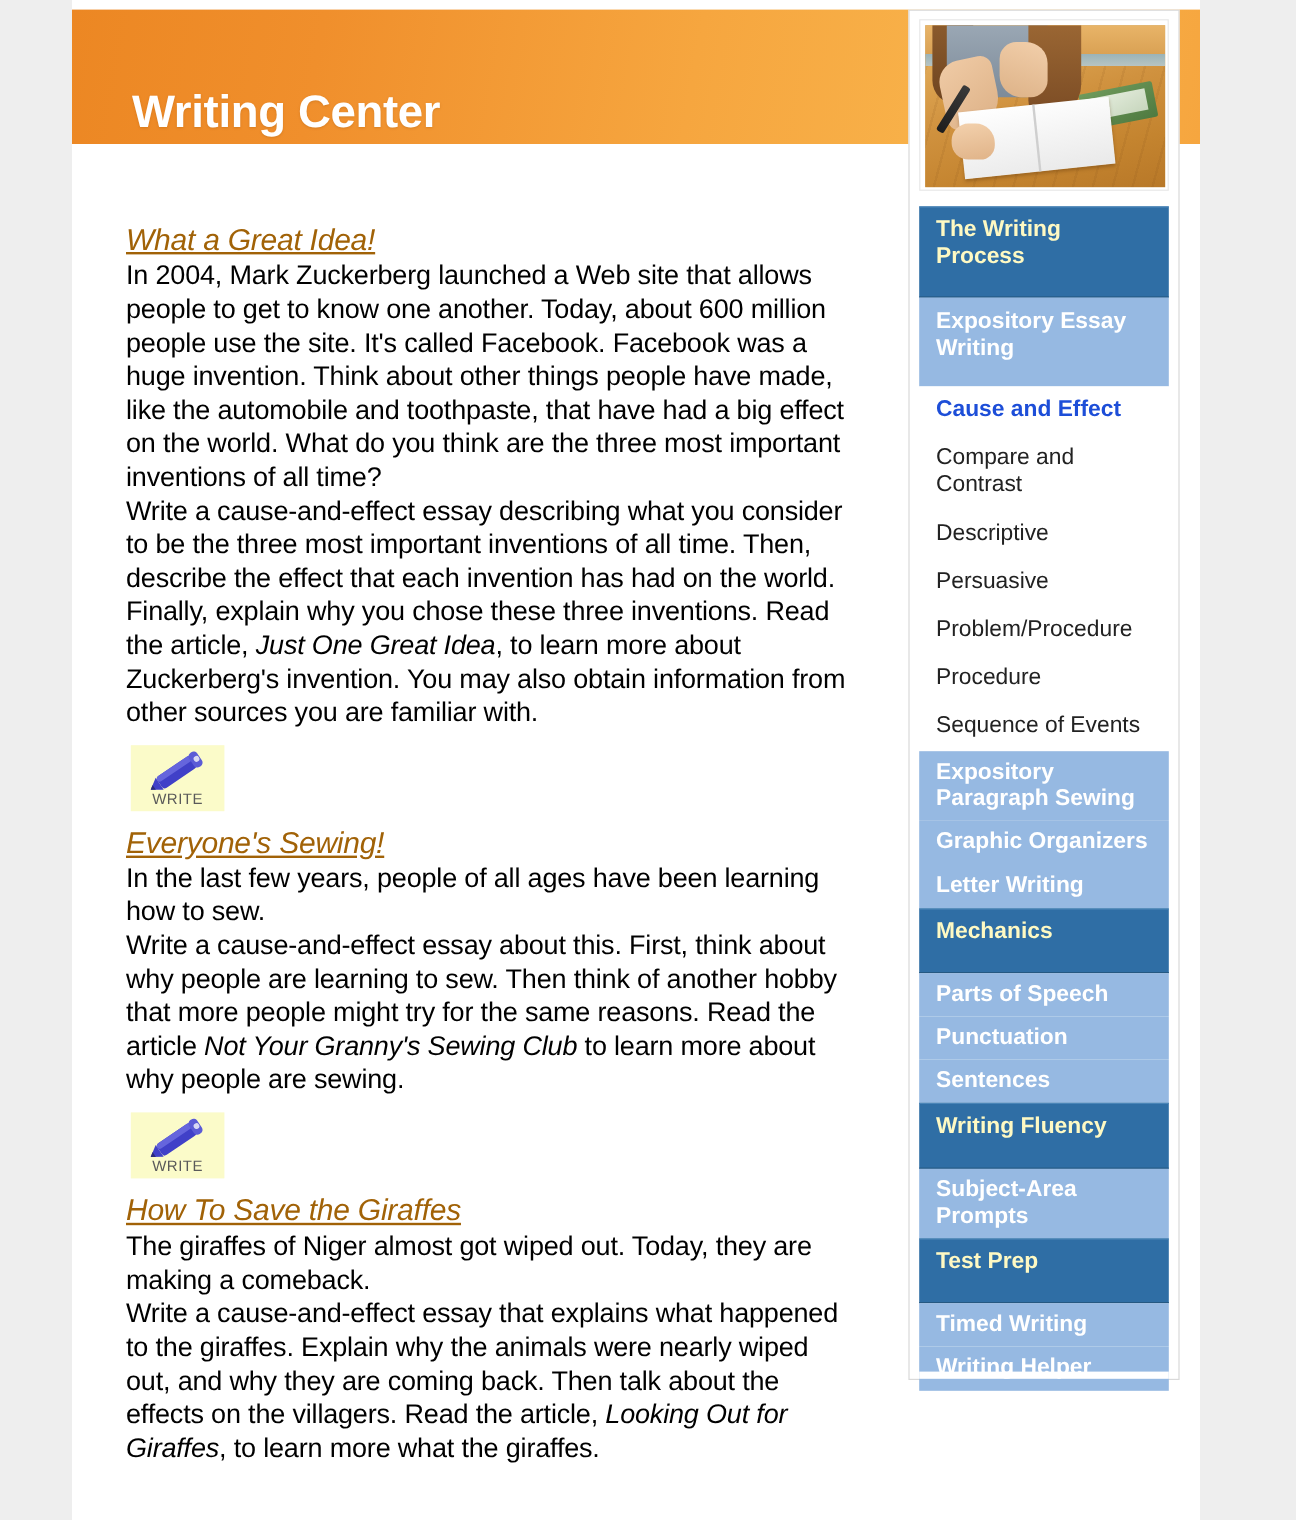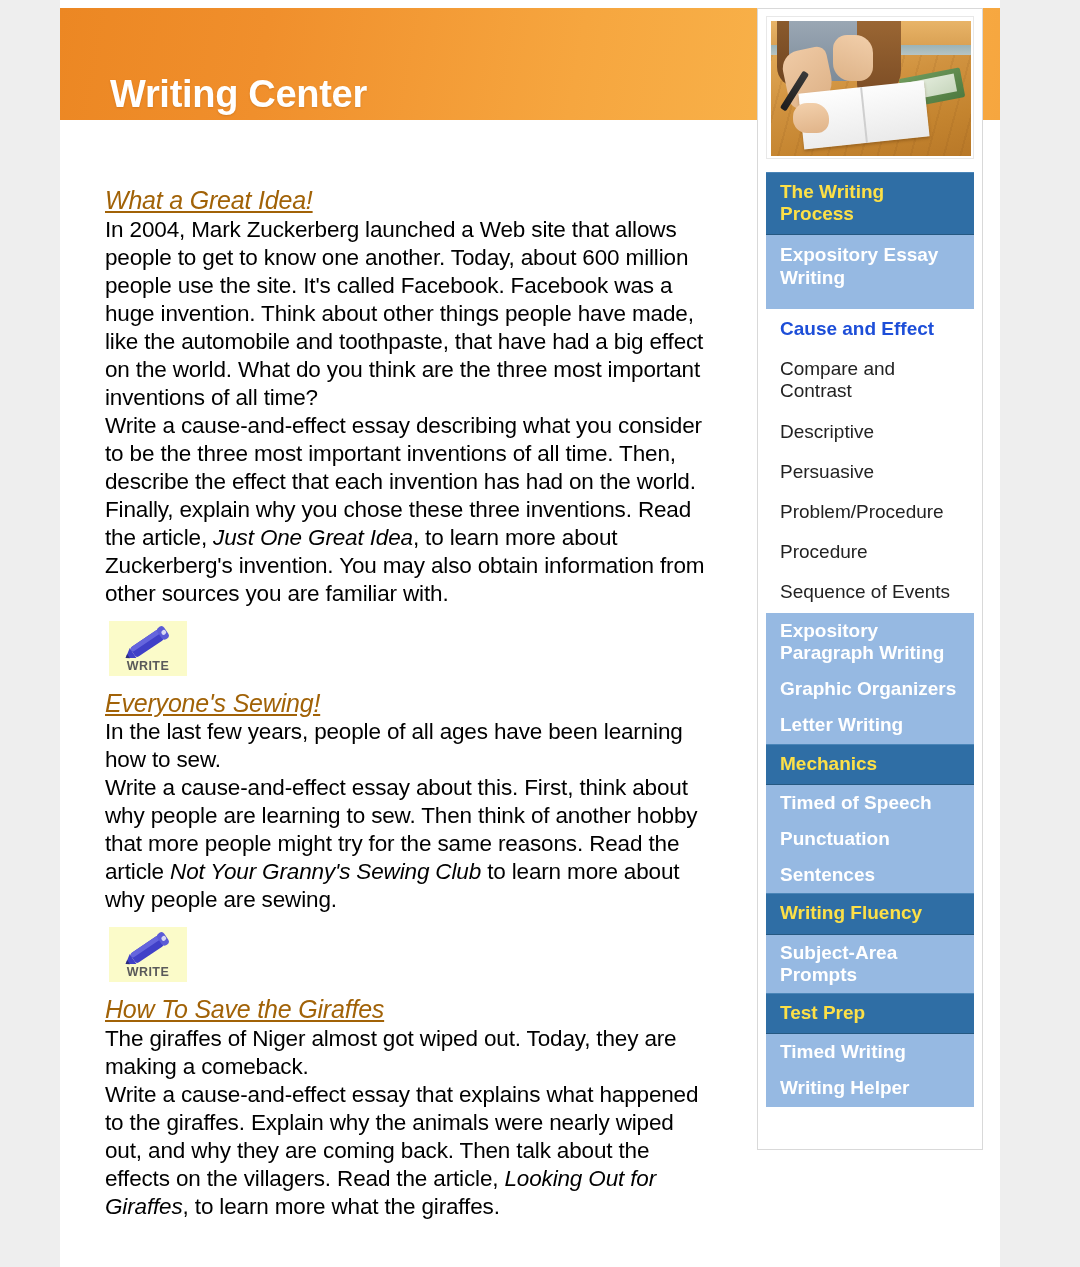--- a/index.html
+++ b/index.html
@@ -56,21 +56,21 @@
     position: relative;
     width: 78px; height: 55px;
     background: #fbfbc9;
     margin: 13px 0 13px 4px;
     cursor: pointer;
   }
   .write-btn .pencil { position: absolute; left: 11px; top: 4px; }
   .write-btn .write-label {
     position: absolute; left: 0; right: 0; bottom: 3px;
     text-align: center;
-    font-size: 12.5px; font-weight: bold;
+    font-size: 12.5px; font-weight: normal;
     color: #5a5a5a;
     letter-spacing: .4px;
   }
   
   #sidebar {
     position: absolute; left: 697px; top: 8px;
     width: 226px; height: 1142px;
     background: #ffffff;
     border: 1px solid #d9d9d9;
   }
@@ -124,23 +124,23 @@
              background:linear-gradient(170deg,#f3d1ad,#e0b388); border-radius:14px 16px 12px 14px; }
   .nav-item {
     position: relative;
     padding: 7px 11px 7px 14px;
     font-size: 19px;
     line-height: 1.17;
     cursor: pointer;
   }
   .nav-item.section {
     background: #2f6ea5;
-    color: #fde047;
+    color: #fef9c3;
     font-weight: bold;
-    padding-top: 8px; padding-bottom: 9px;
+    padding-top: 8px; padding-bottom: 22px;
     border-top: 1px solid #4a85b8;
     border-bottom: 1px solid #255881;
   }
   .nav-item.sub {
     background: #96b9e2;
     color: #ffffff;
     font-weight: bold;
   }
   .nav-item.plain {
     background: #ffffff;
@@ -238,25 +238,25 @@
     <div id="nav">
       <div class="nav-item section">The Writing Process</div>
       <div class="nav-item sub" style="padding-top:9px;padding-bottom:20px;">Expository Essay Writing</div>
       <div class="nav-item plain current">Cause and Effect</div>
       <div class="nav-item plain">Compare and Contrast</div>
       <div class="nav-item plain">Descriptive</div>
       <div class="nav-item plain">Persuasive</div>
       <div class="nav-item plain">Problem/Procedure</div>
       <div class="nav-item plain">Procedure</div>
       <div class="nav-item plain">Sequence of Events</div>
-      <div class="nav-item sub">Expository Paragraph Writing</div>
+      <div class="nav-item sub">Expository Paragraph Sewing</div>
       <div class="nav-item sub">Graphic Organizers</div>
       <div class="nav-item sub">Letter Writing</div>
       <div class="nav-item section">Mechanics</div>
-      <div class="nav-item sub">Timed of Speech</div>
+      <div class="nav-item sub">Parts of Speech</div>
       <div class="nav-item sub">Punctuation</div>
       <div class="nav-item sub">Sentences</div>
       <div class="nav-item section">Writing Fluency</div>
       <div class="nav-item sub">Subject-Area Prompts</div>
       <div class="nav-item section">Test Prep</div>
       <div class="nav-item sub">Timed Writing</div>
       <div class="nav-item sub">Writing Helper</div>
     </div>
 
     <div id="sidebar-tail"></div>

